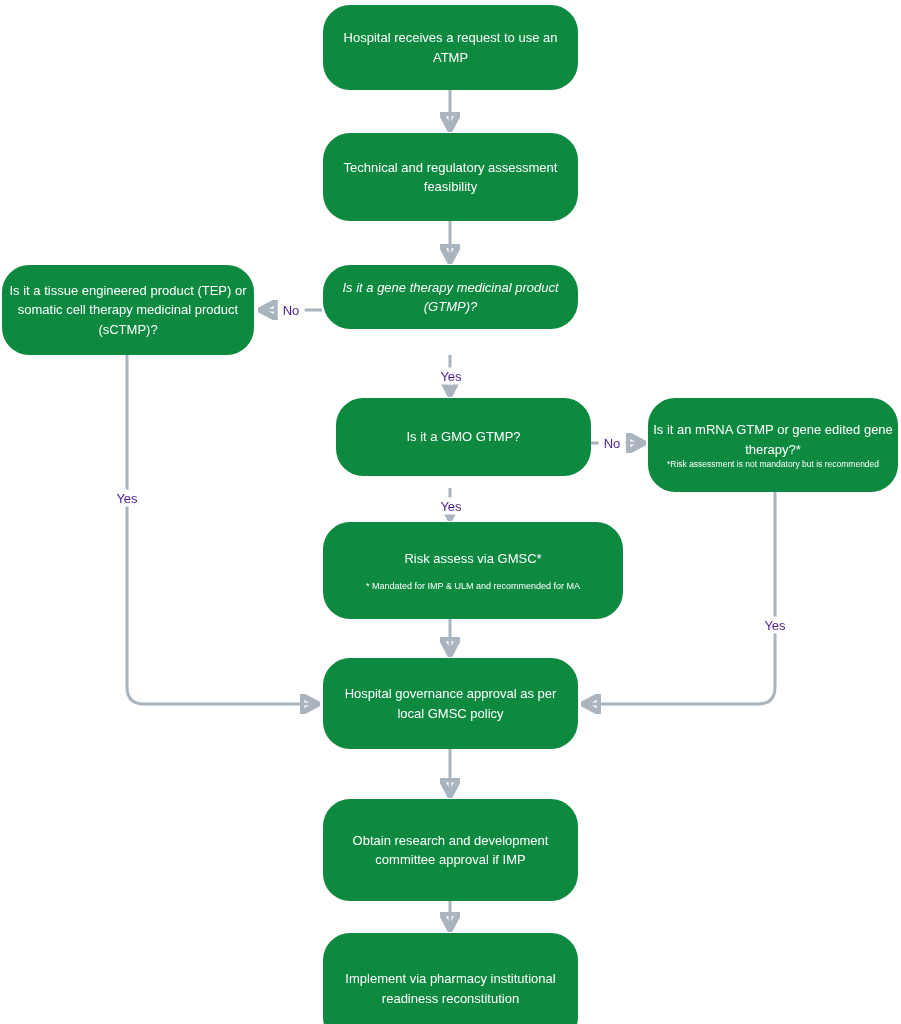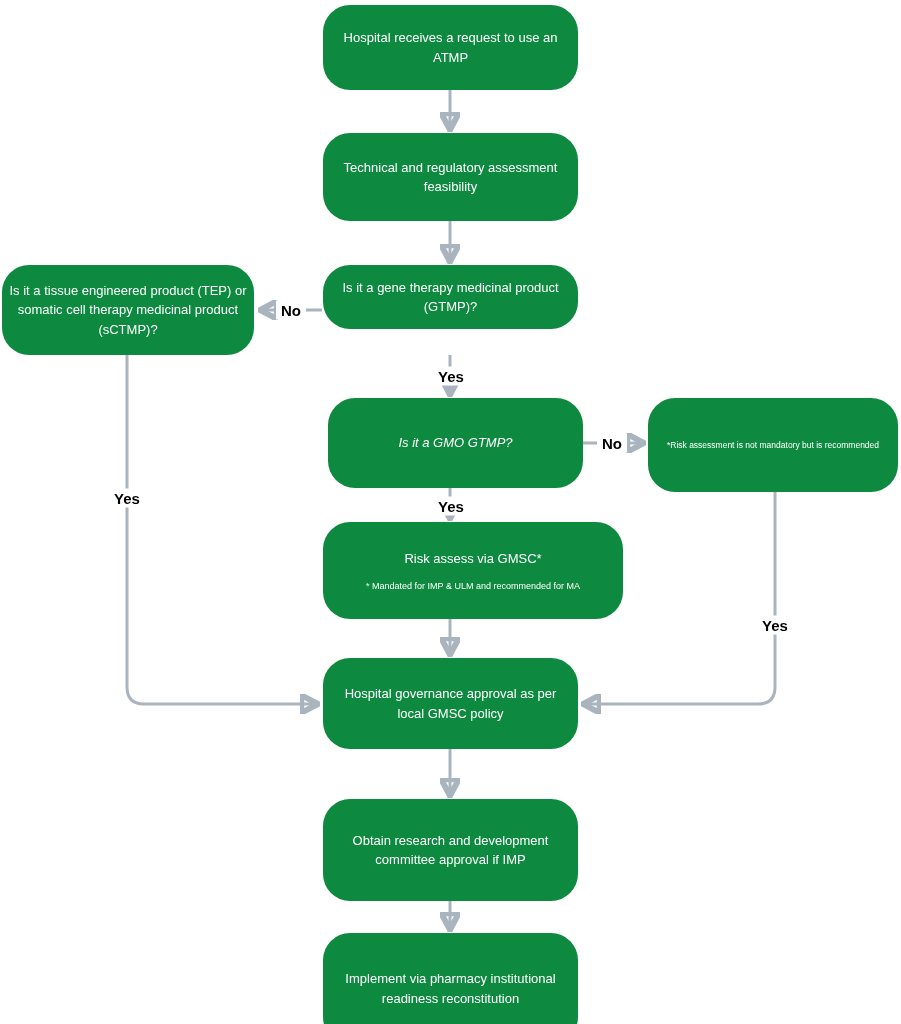--- a/index.html
+++ b/index.html
@@ -34,39 +34,38 @@
     padding:0 10px;
   }
   .node .footnote{
     font-size:8.5px;
     line-height:1.2;
     margin-top:13px;
     white-space:nowrap;
   }
   #n-receive{left:323px;top:5px;width:255px;height:85px;}
   #n-feasibility{left:323px;top:133px;width:255px;height:88px;}
-  #n-gtmp{left:323px;top:265px;width:255px;height:64px;}
+  #n-gtmp{left:323px;top:265px;width:255px;height:64px;font-style:italic;}
   #n-tep{left:2px;top:265px;width:252px;height:90px;padding:16px 4px;}
-  #n-gmo{left:328px;top:398px;width:255px;height:90px;font-style:italic;}
+  #n-gmo{left:336px;top:398px;width:255px;height:78px;}
   #n-mrna{left:648px;top:398px;width:250px;height:94px;padding:0 5px;}
   #n-mrna .footnote{margin-top:0;}
   #n-gmsc{left:323px;top:522px;width:300px;height:97px;}
   #n-gmsc .footnote{font-size:9px;}
   #n-governance{left:323px;top:658px;width:255px;height:91px;}
   #n-rnd{left:323px;top:799px;width:255px;height:102px;}
   #n-implement{left:323px;top:933px;width:255px;height:111px;}
   .edge-label{
     position:absolute;
     transform:translate(-50%,-50%);
     background:#ffffff;
-    color:#000000;
-    font-size:15px;
+    color:#4c1d95;
+    font-size:13px;
     padding:1px 5px;
     white-space:nowrap;
-    font-weight:bold;
   }
   #l-gtmp-no{left:291px;top:310px;}
   #l-gtmp-yes{left:451px;top:376px;}
   #l-gmo-no{left:612px;top:443px;}
   #l-gmo-yes{left:451px;top:506px;}
   #l-tep-yes{left:127px;top:498px;}
   #l-mrna-yes{left:775px;top:625px;}
 </style>
 </head>
 <body>
@@ -106,20 +105,21 @@
 
   <div class="node" id="n-tep">
     <span>Is it a tissue engineered product (TEP) or somatic cell therapy medicinal product (sCTMP)?</span>
   </div>
 
   <div class="node" id="n-gmo">
     <span>Is it a GMO GTMP?</span>
   </div>
 
   <div class="node" id="n-mrna">
+    <span>Is it an mRNA GTMP or gene edited gene therapy?*</span>
     <div class="footnote">*Risk assessment is not mandatory but is recommended</div>
   </div>
 
   <div class="node" id="n-gmsc">
     <span>Risk assess via GMSC*</span>
     <div class="footnote">* Mandated for IMP &amp; ULM and recommended for MA</div>
   </div>
 
   <div class="node" id="n-governance">
     <span>Hospital governance approval as per local GMSC policy</span>

